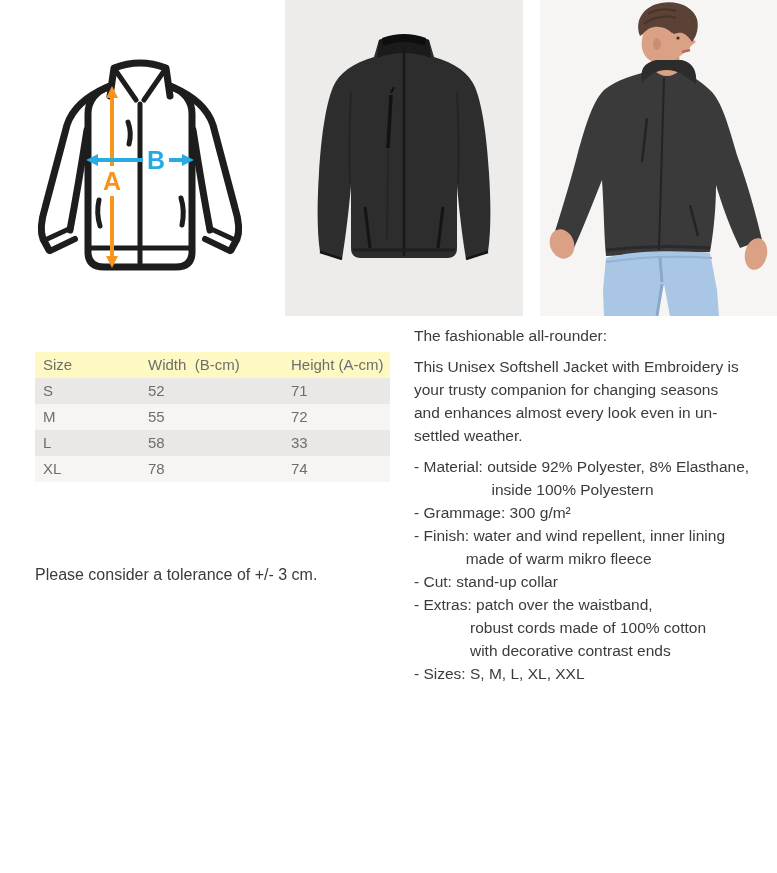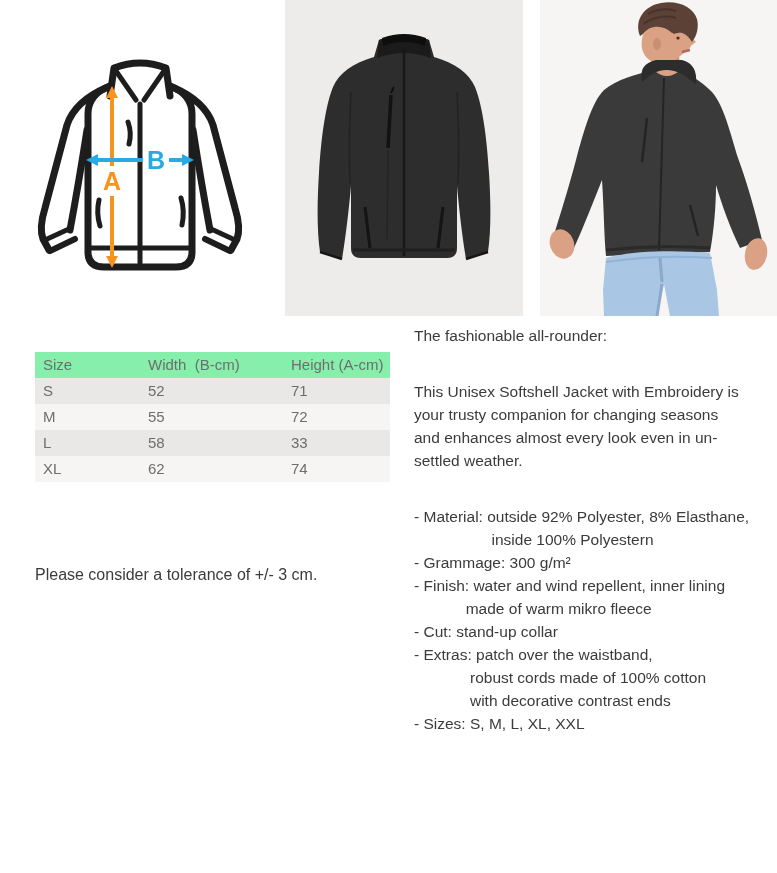--- a/index.html
+++ b/index.html
@@ -23,36 +23,36 @@
     font-size:15px;color:#6f6e6c;
   }
   .size-table th,.size-table td{
     height:26px;line-height:26px;
     padding:0 0 0 8px;text-align:left;font-weight:normal;
     white-space:pre;
   }
   .size-table col.c1{width:105px;}
   .size-table col.c2{width:143px;}
   .size-table col.c3{width:107px;}
-  tr.hdr{background:#86efac;}
+  tr.hdr{background:#fef9c3;}
   tr.odd{background:#e9e8e6;}
   tr.even{background:#f6f5f3;}
 
   .tolerance{
     position:absolute;left:35px;top:566px;width:370px;
     font-size:16px;color:#3b3b3b;
   }
 
   
   .description{
     position:absolute;left:414px;top:324px;width:363px;
     font-size:15.5px;line-height:23px;color:#3b3b3b;
   }
   .description p{margin:0;white-space:pre;}
-  .description p + p{margin-top:33px;}
+  .description p + p{margin-top:8px;}
 </style>
 </head>
 <body>
 
 <div class="page">
 
   <div class="diagram-box">
     <svg viewBox="0 0 240 250">
       <g stroke="#1d1d1d" stroke-width="7" fill="none" stroke-linecap="round" stroke-linejoin="round">
 
@@ -205,21 +205,21 @@
       <td>55</td>
       <td>72</td>
     </tr>
     <tr class="odd">
       <td>L</td>
       <td>58</td>
       <td>33</td>
     </tr>
     <tr class="even">
       <td>XL</td>
-      <td>62</td>
+      <td>78</td>
       <td>74</td>
     </tr>
   </tbody>
     </table>
 
   <div class="tolerance">Please consider a tolerance of +/- 3 cm.</div>
 
   <div class="description">
     <p>The fashionable all-rounder:</p>
     <p>This Unisex Softshell Jacket with Embroidery is

